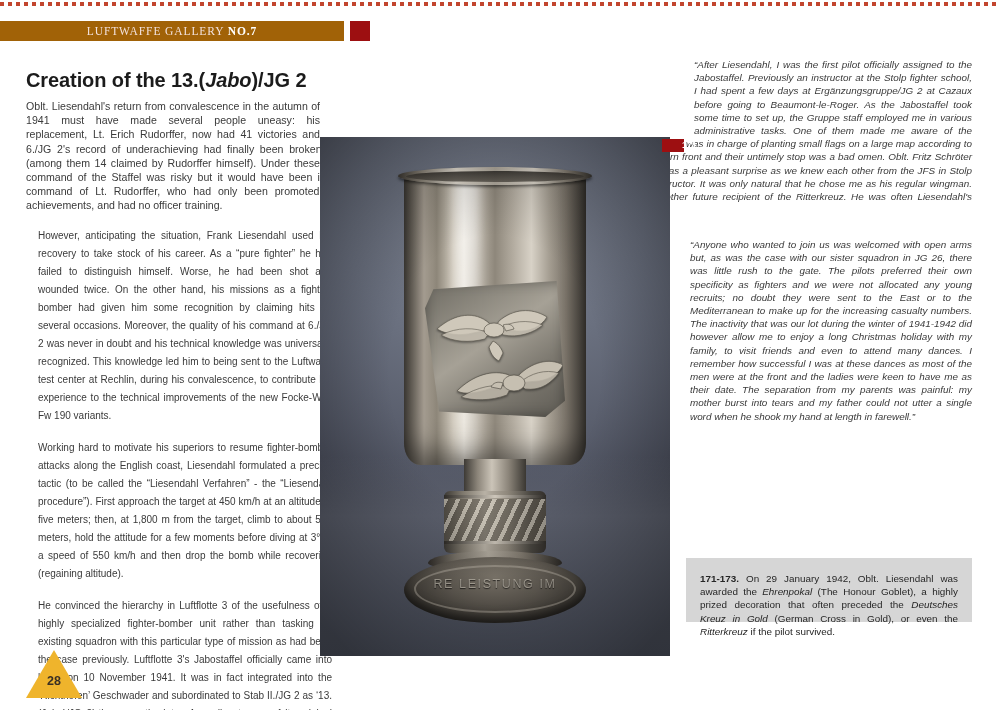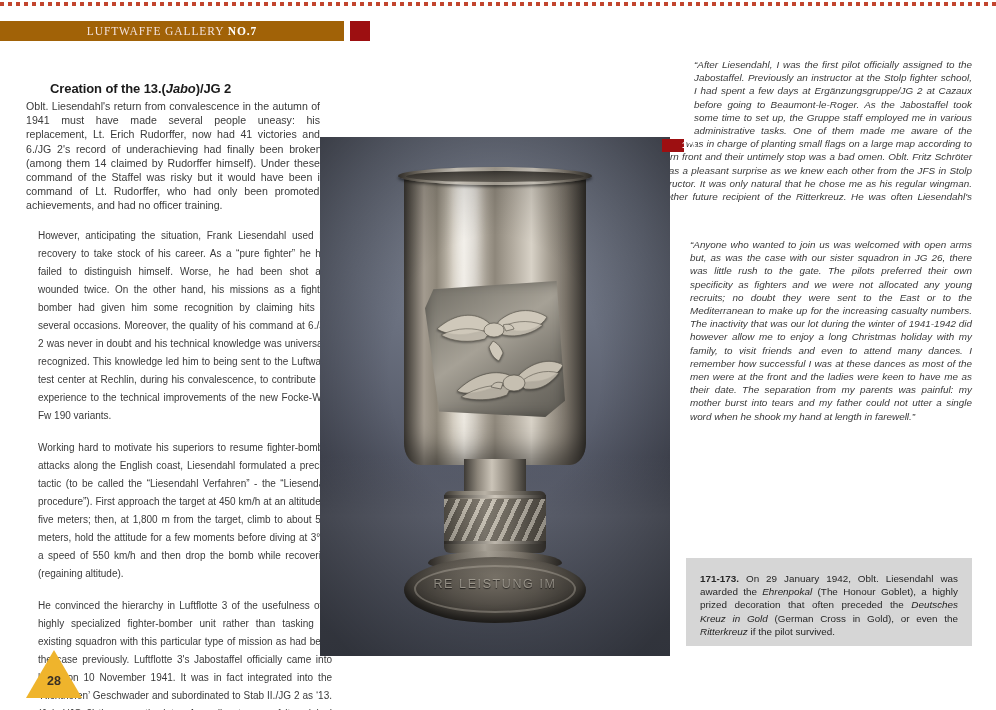--- a/index.html
+++ b/index.html
@@ -45,27 +45,26 @@
   .banner-tab {
     position: absolute;
     top: 21px; left: 350px;
     width: 20px; height: 20px;
     background: #9d0f11;
   }
 
   
   .headline {
     position: absolute;
-    top: 72px; left: 26px;
+    top: 56px; left: 26px;
     width: 460px;
-    font-size: 13px;
+    font-size: 20px;
     font-weight: 700;
     color: #1b1b1b;
     letter-spacing: -0.1px;
-    margin-left: 24px;
   }
   .headline i { font-style: italic; }
 
   
   .col-left {
     position: absolute;
     top: 99px; left: 38px;
     width: 294px;
     font-size: 10px;
     line-height: 18px;
@@ -276,21 +275,21 @@
     line-height: 13px;
     text-align: center;
     letter-spacing: 0.2px;
     padding-left: 20px;
   }
 
   
   .caption {
     position: absolute;
     top: 558px; left: 686px;
-    width: 286px; height: 88px;
+    width: 286px; height: 64px;
     background: #d6d6d6;
     padding: 14px 14px 0 14px;
     font-size: 9.9px;
     line-height: 13.2px;
     text-align: justify;
     color: #262626;
   }
   .caption b { font-weight: 700; }
   .caption i { font-style: italic; }
 

